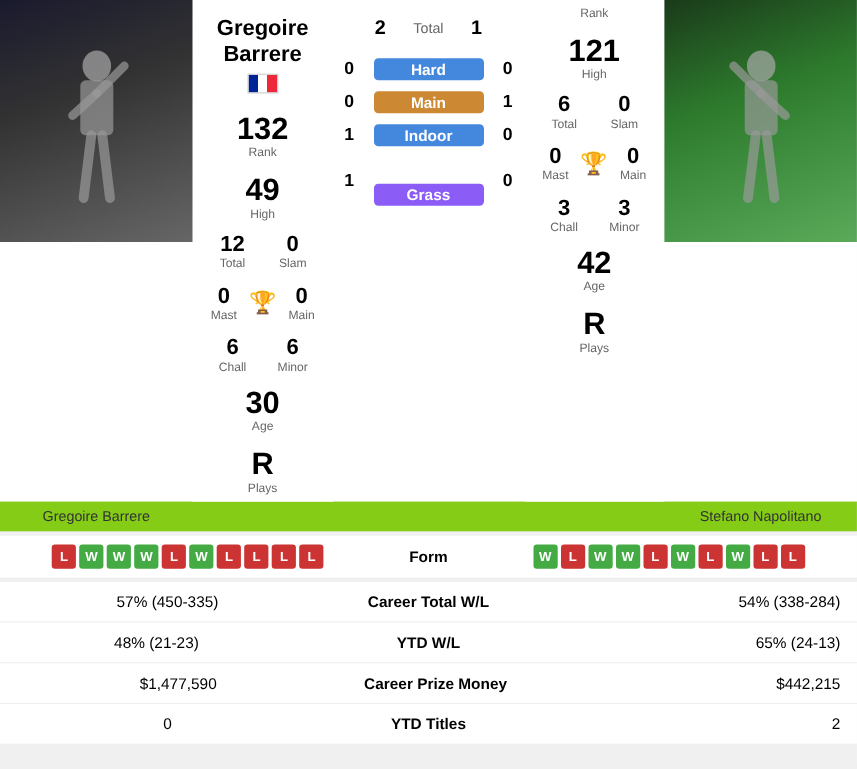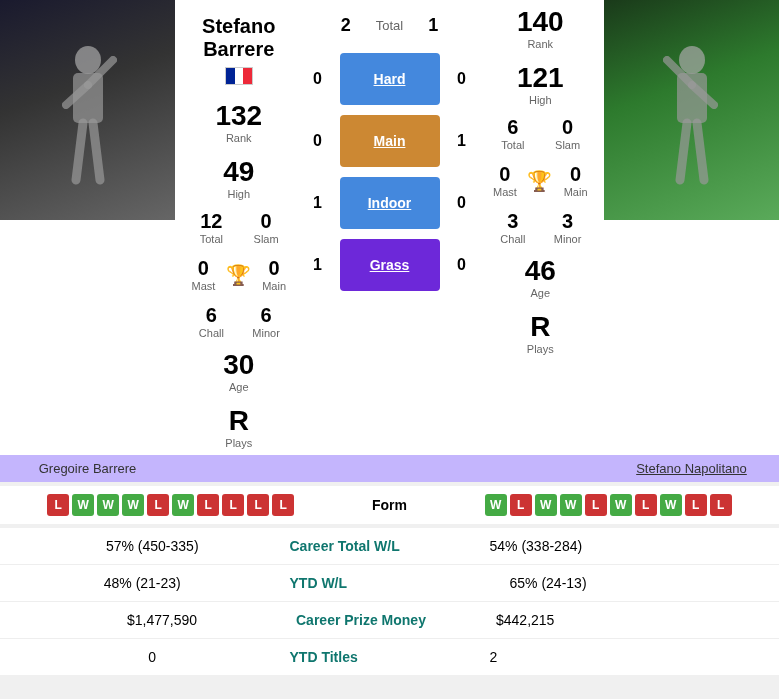--- a/index.html
+++ b/index.html
@@ -2,37 +2,37 @@
 <html><head>
   <meta charset="utf-8">
   <style>
     * { box-sizing: border-box; margin: 0; padding: 0; }
     body { font-family: Arial, sans-serif; background: #f0f0f0; width: 779px; min-height: 699px; }
 
     .main-container { width: 779px; background: #f0f0f0; }
 
     .court-row { display: flex; align-items: center; justify-content: center; gap: 12px; margin: 5px 0; }
     .court-score { font-size: 16px; font-weight: bold; width: 20px; text-align: center; }
-    .court-badge { padding: 18px 20px; border-radius: 4px; color: white; font-size: 14px; font-weight: bold; min-width: 100px; text-align: center; text-decoration: underline; }
+    .court-badge { padding: 2px 20px; border-radius: 4px; color: white; font-size: 14px; font-weight: bold; min-width: 100px; text-align: center; }
     .badge-hard { background-color: #4488dd; }
     .badge-clay { background-color: #cc8833; }
     .badge-indoor { background-color: #4488dd; }
-    .badge-grass { background-color: #6d28d9; }
+    .badge-grass { background-color: #8b5cf6; margin-top: 24px; }
     .form-badges { display: flex; gap: 3px; flex: 1; justify-content: center; }
     .form-badge { width: 22px; height: 22px; border-radius: 3px; display: flex; align-items: center; justify-content: center; font-size: 12px; font-weight: bold; color: white; }
     .form-w { background: #44aa44; }
     .form-l { background: #cc3333; }
 
     
     .stats-section { background: white; margin-bottom: 2px; }
     .stats-row { display: flex; align-items: center; padding: 10px 15px; border-bottom: 1px solid #eee; }
     .stats-row:last-child { border-bottom: none; }
     .stats-left { flex: 1; text-align: center; font-size: 14px; }
-    .stats-center { flex: 0 0 200px; text-align: left; font-size: 14px; font-weight: bold; color: #0f766e; }
-    .stats-right { flex: 1; text-align: left; font-size: 14px; }
+    .stats-center { flex: 0 0 200px; text-align: center; font-size: 14px; font-weight: bold; color: #000000; }
+    .stats-right { flex: 1; text-align: right; font-size: 14px; }
 
     
     .player-img-left {
       width: 175px; height: 220px; flex-shrink: 0;
       background: linear-gradient(160deg, #1a1a2e 0%, #333 40%, #666 100%);
       position: relative; overflow: hidden;
     }
     .player-img-right {
       width: 175px; height: 220px; flex-shrink: 0;
       background: linear-gradient(160deg, #1a3a1a 0%, #2d7a2d 40%, #5aaa5a 100%);
@@ -81,21 +81,21 @@
         <line x1="50" y1="45" x2="28" y2="65" stroke="#999" stroke-width="8" stroke-linecap="round" opacity="0.7"></line>
 
         <line x1="45" y1="83" x2="38" y2="140" stroke="#999" stroke-width="9" stroke-linecap="round" opacity="0.7"></line>
         <line x1="55" y1="83" x2="62" y2="140" stroke="#999" stroke-width="9" stroke-linecap="round" opacity="0.7"></line>
       </svg>
     </div>
 
     <div style="flex:1; display:flex; flex-direction:column; background:white;">
       <div class="player-header">
         <div style="font-size:20px;font-weight:bold;text-align:center;">
-          <span>Stefano</span><br>
+          <span>Gregoire</span><br>
           <span>Barrere</span>
         </div>
         <div style="margin-top:6px;">
           <span class="flag-fr"></span>
         </div>
       </div>
 
       <div class="stat-single">
         <span class="stat-num">132</span>
         <span class="stat-lbl">Rank</span>
@@ -184,21 +184,20 @@
         <span class="court-score">1</span>
         <span class="court-badge badge-grass">Grass</span>
         <span class="court-score">0</span>
       </div>
 
     </div>
 
     <div style="flex:1; display:flex; flex-direction:column; background:white;">
 
       <div class="stat-single">
-        <span class="stat-num">140</span>
         <span class="stat-lbl">Rank</span>
       </div>
 
       <div class="stat-single">
         <span class="stat-num">121</span>
         <span class="stat-lbl">High</span>
       </div>
 
       <div class="stat-grid">
         <div class="stat-grid-cell">
@@ -230,21 +229,21 @@
           <span class="stat-num">3</span>
           <span class="stat-lbl">Chall</span>
         </div>
         <div class="stat-grid-cell">
           <span class="stat-num">3</span>
           <span class="stat-lbl">Minor</span>
         </div>
       </div>
 
       <div class="stat-single">
-        <span class="stat-num">46</span>
+        <span class="stat-num">42</span>
         <span class="stat-lbl">Age</span>
       </div>
 
       <div class="stat-single">
         <span class="stat-num">R</span>
         <span class="stat-lbl">Plays</span>
       </div>
 
     </div>
 
@@ -254,24 +253,24 @@
         <rect x="35" y="33" width="30" height="50" rx="5" fill="#999" opacity="0.7"></rect>
         <line x1="50" y1="45" x2="25" y2="20" stroke="#999" stroke-width="8" stroke-linecap="round" opacity="0.7"></line>
         <line x1="50" y1="45" x2="72" y2="65" stroke="#999" stroke-width="8" stroke-linecap="round" opacity="0.7"></line>
         <line x1="45" y1="83" x2="38" y2="140" stroke="#999" stroke-width="9" stroke-linecap="round" opacity="0.7"></line>
         <line x1="55" y1="83" x2="62" y2="140" stroke="#999" stroke-width="9" stroke-linecap="round" opacity="0.7"></line>
       </svg>
     </div>
 
   </div>
 
-  <div style="display:flex; background:#c4b5fd; margin-bottom:4px;">
+  <div style="display:flex; background:#84cc16; margin-bottom:4px;">
     <div style="width:175px;text-align:center;padding:6px 5px;font-size:13px;color:#333;">Gregoire Barrere</div>
     <div style="flex:1;"></div>
-    <div style="width:175px;text-align:center;padding:6px 5px;font-size:13px;color:#333;text-decoration:underline;">Stefano Napolitano</div>
+    <div style="width:175px;text-align:center;padding:6px 5px;font-size:13px;color:#333;">Stefano Napolitano</div>
   </div>
 
   <div style="background:white;padding:8px 12px;display:flex;align-items:center;margin-bottom:4px;">
     <div class="form-badges" id="left-form-badges">
         <span class="form-badge form-l">L</span>
         <span class="form-badge form-w">W</span>
         <span class="form-badge form-w">W</span>
         <span class="form-badge form-w">W</span>
         <span class="form-badge form-l">L</span>
         <span class="form-badge form-w">W</span>

